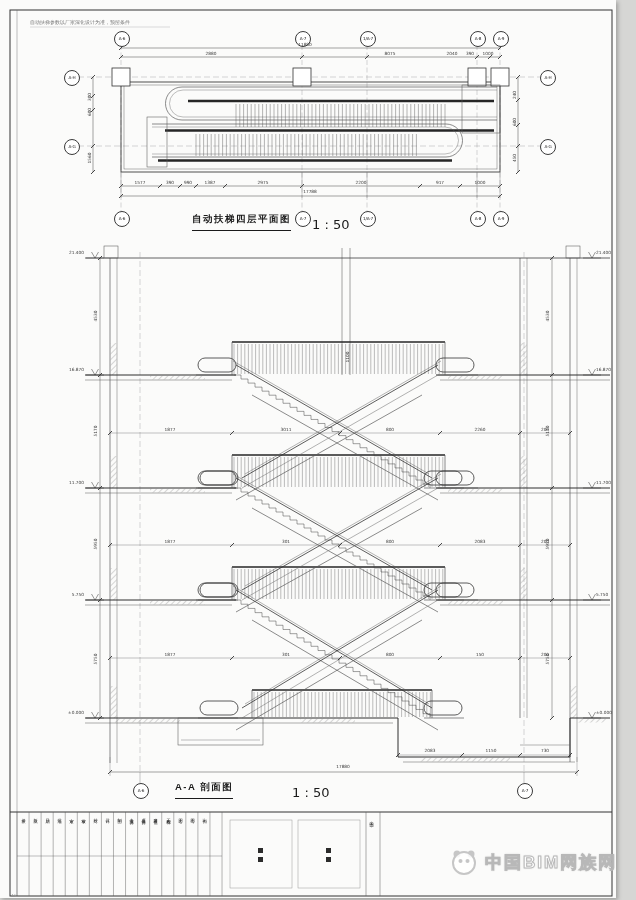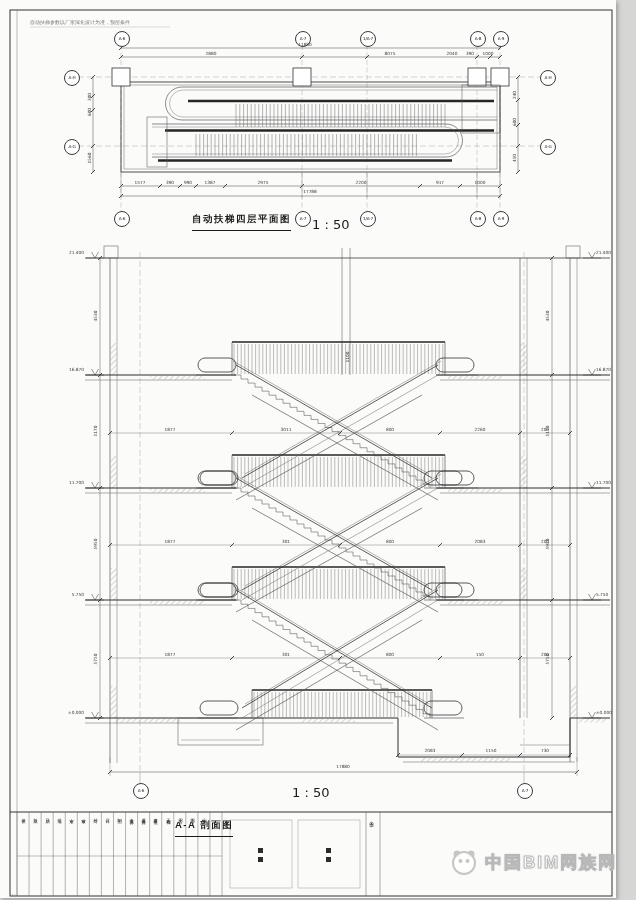--- a/index.html
+++ b/index.html
@@ -728,21 +728,21 @@
 <span class="t" style="left:286px;top:655px">301</span>
 <span class="t" style="left:390px;top:655px">800</span>
 <span class="t" style="left:480px;top:655px">150</span>
 <span class="t" style="left:545px;top:655px">200</span>
 
 <span class="t" style="left:430px;top:751px">2083</span>
 <span class="t" style="left:491px;top:751px">1150</span>
 <span class="t" style="left:545px;top:751px">730</span>
 <span class="t" style="left:343px;top:767px">17880</span>
 
-<span class="title-cn" style="left:175px;top:820px">A-A 剖面图</span>
+<span class="title-cn" style="left:175px;top:782px">A-A 剖面图</span>
 <span class="scale" style="left:292px;top:785px">1 : 50</span>
 <span class="bub" style="left:140px;top:790px">A-6</span>
 <span class="bub" style="left:524px;top:790px">A-7</span>
 
 <span class="vtext" style="left:21px;top:815px">修改</span>
 <span class="vtext" style="left:33px;top:815px">版次</span>
 <span class="vtext" style="left:45px;top:815px">日期</span>
 <span class="vtext" style="left:57px;top:815px">批准</span>
 <span class="vtext" style="left:69px;top:815px">审定</span>
 <span class="vtext" style="left:81px;top:815px">审核</span>

